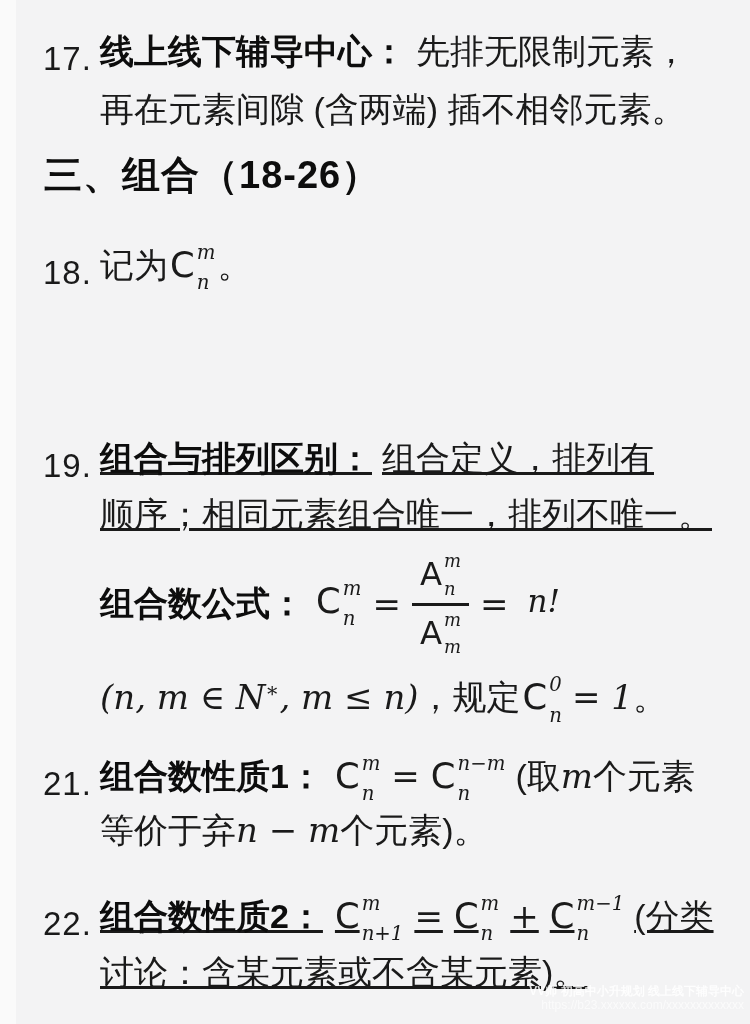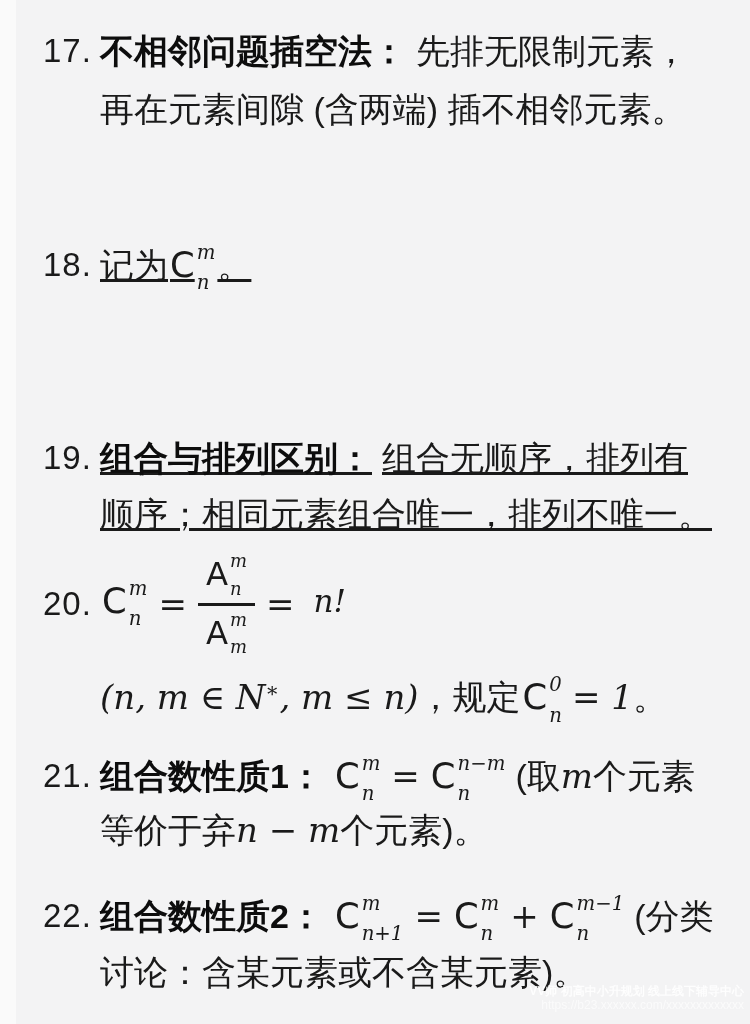--- a/index.html
+++ b/index.html
@@ -6,34 +6,34 @@
   * { margin:0; padding:0; box-sizing:border-box; }
   body { background:#e8e8e9; font-family:"Liberation Sans","DejaVu Sans",sans-serif; }
   .page {
     position:relative; width:750px; height:1024px; overflow:hidden;
     background:var(--bg); color:var(--ink);
     font-size:34px;
   }
   .edge { position:absolute; left:0; top:0; width:16px; height:100%; background:var(--edge); }
 
   .item { position:absolute; left:100px; right:8px; }
-  .num  { position:absolute; left:-57px; top:0; line-height:56px; font-size:33px; letter-spacing:1px; }
+  .num  { position:absolute; left:-57px; top:8px; line-height:56px; font-size:33px; letter-spacing:1px; }
   .line { height:56px; line-height:56px; white-space:nowrap; }
   .tt   { font-weight:700; color:var(--bold_ink); margin-right:10px; }
 
   #i17 { top:22px; }
   #i17 .line, #i17 .num { height:58px; line-height:58px; }
   #heading { position:absolute; left:44px; top:150px; font-size:38px; font-weight:700; color:var(--bold_ink); letter-spacing:1px; }
-  #i18 { top:238px;text-decoration:underline; }
+  #i18 { top:238px; }
   #i18 .line, #i18 .num { height:54px; line-height:54px; }
   #i19 { top:430px;text-decoration:underline; }
   #i20 { top:552px; }
   #i21 { top:748px; }
   #i21 .line, #i21 .num { height:55px; line-height:55px; }
-  #i22 { top:888px; }
+  #i22 { top:888px;text-decoration:underline; }
 
   
   .mi  { font-family:"DejaVu Serif","Liberation Serif",serif; font-style:italic; }
   .msf { font-family:"DejaVu Sans","Liberation Sans",sans-serif; font-style:normal; font-size:1.04em; }
   .mword { white-space:nowrap; margin:0 2px; }
   .ss {
     display:inline-flex; flex-direction:column; align-items:flex-start;
     vertical-align:middle; line-height:1; font-size:0.58em; margin-left:2px;
   }
   .ss .sup { margin-bottom:0.55em; }
@@ -57,42 +57,43 @@
   .watermark .w2 { font-size:12px; color:rgba(255,255,255,0.65); }
 </style>
 </head>
 <body>
 
 <div class="page">
   <div class="edge"></div>
 
   <section class="item" id="i17">
     <span class="num">17.</span>
-    <div class="line"><b class="tt">不相邻问题插空法：</b><span>先排无限制元素，</span></div>
+    <div class="line"><b class="tt">线上线下辅导中心：</b><span>先排无限制元素，</span></div>
     <div class="line"><span>再在元素间隙 (含两端) 插不相邻元素。</span></div>
   </section>
 
+  <h2 id="heading">三、组合（18-26）</h2>
 
   <section class="item" id="i18">
     <span class="num">18.</span>
     <div class="line"><span>记为</span><span class="mword"><span class="msf">C</span><span class="ss">
             <span class="sup mi">m</span>
             <span class="sub mi">n</span>
           </span></span><span>。</span></div>
   </section>
 
   <section class="item" id="i19">
     <span class="num">19.</span>
-    <div class="line"><b class="tt">组合与排列区别：</b><span>组合无顺序，排列有</span></div>
+    <div class="line"><b class="tt">组合与排列区别：</b><span>组合定义，排列有</span></div>
     <div class="line"><span>顺序；相同元素组合唯一，排列不唯一。</span></div>
   </section>
 
   <section class="item" id="i20">
-    <span class="num">20.</span>
     <div class="fline">
+      <b class="tt">组合数公式：</b>
       <span class="mword"><span class="msf">C</span><span class="ss">
             <span class="sup mi">m</span>
             <span class="sub mi">n</span>
           </span></span>
       <span class="mrel">=</span>
       <span class="frac">
         <span class="fnum">
             <span class="msf">A</span>
             <span class="ss">
               <span class="sup mi">m</span>

